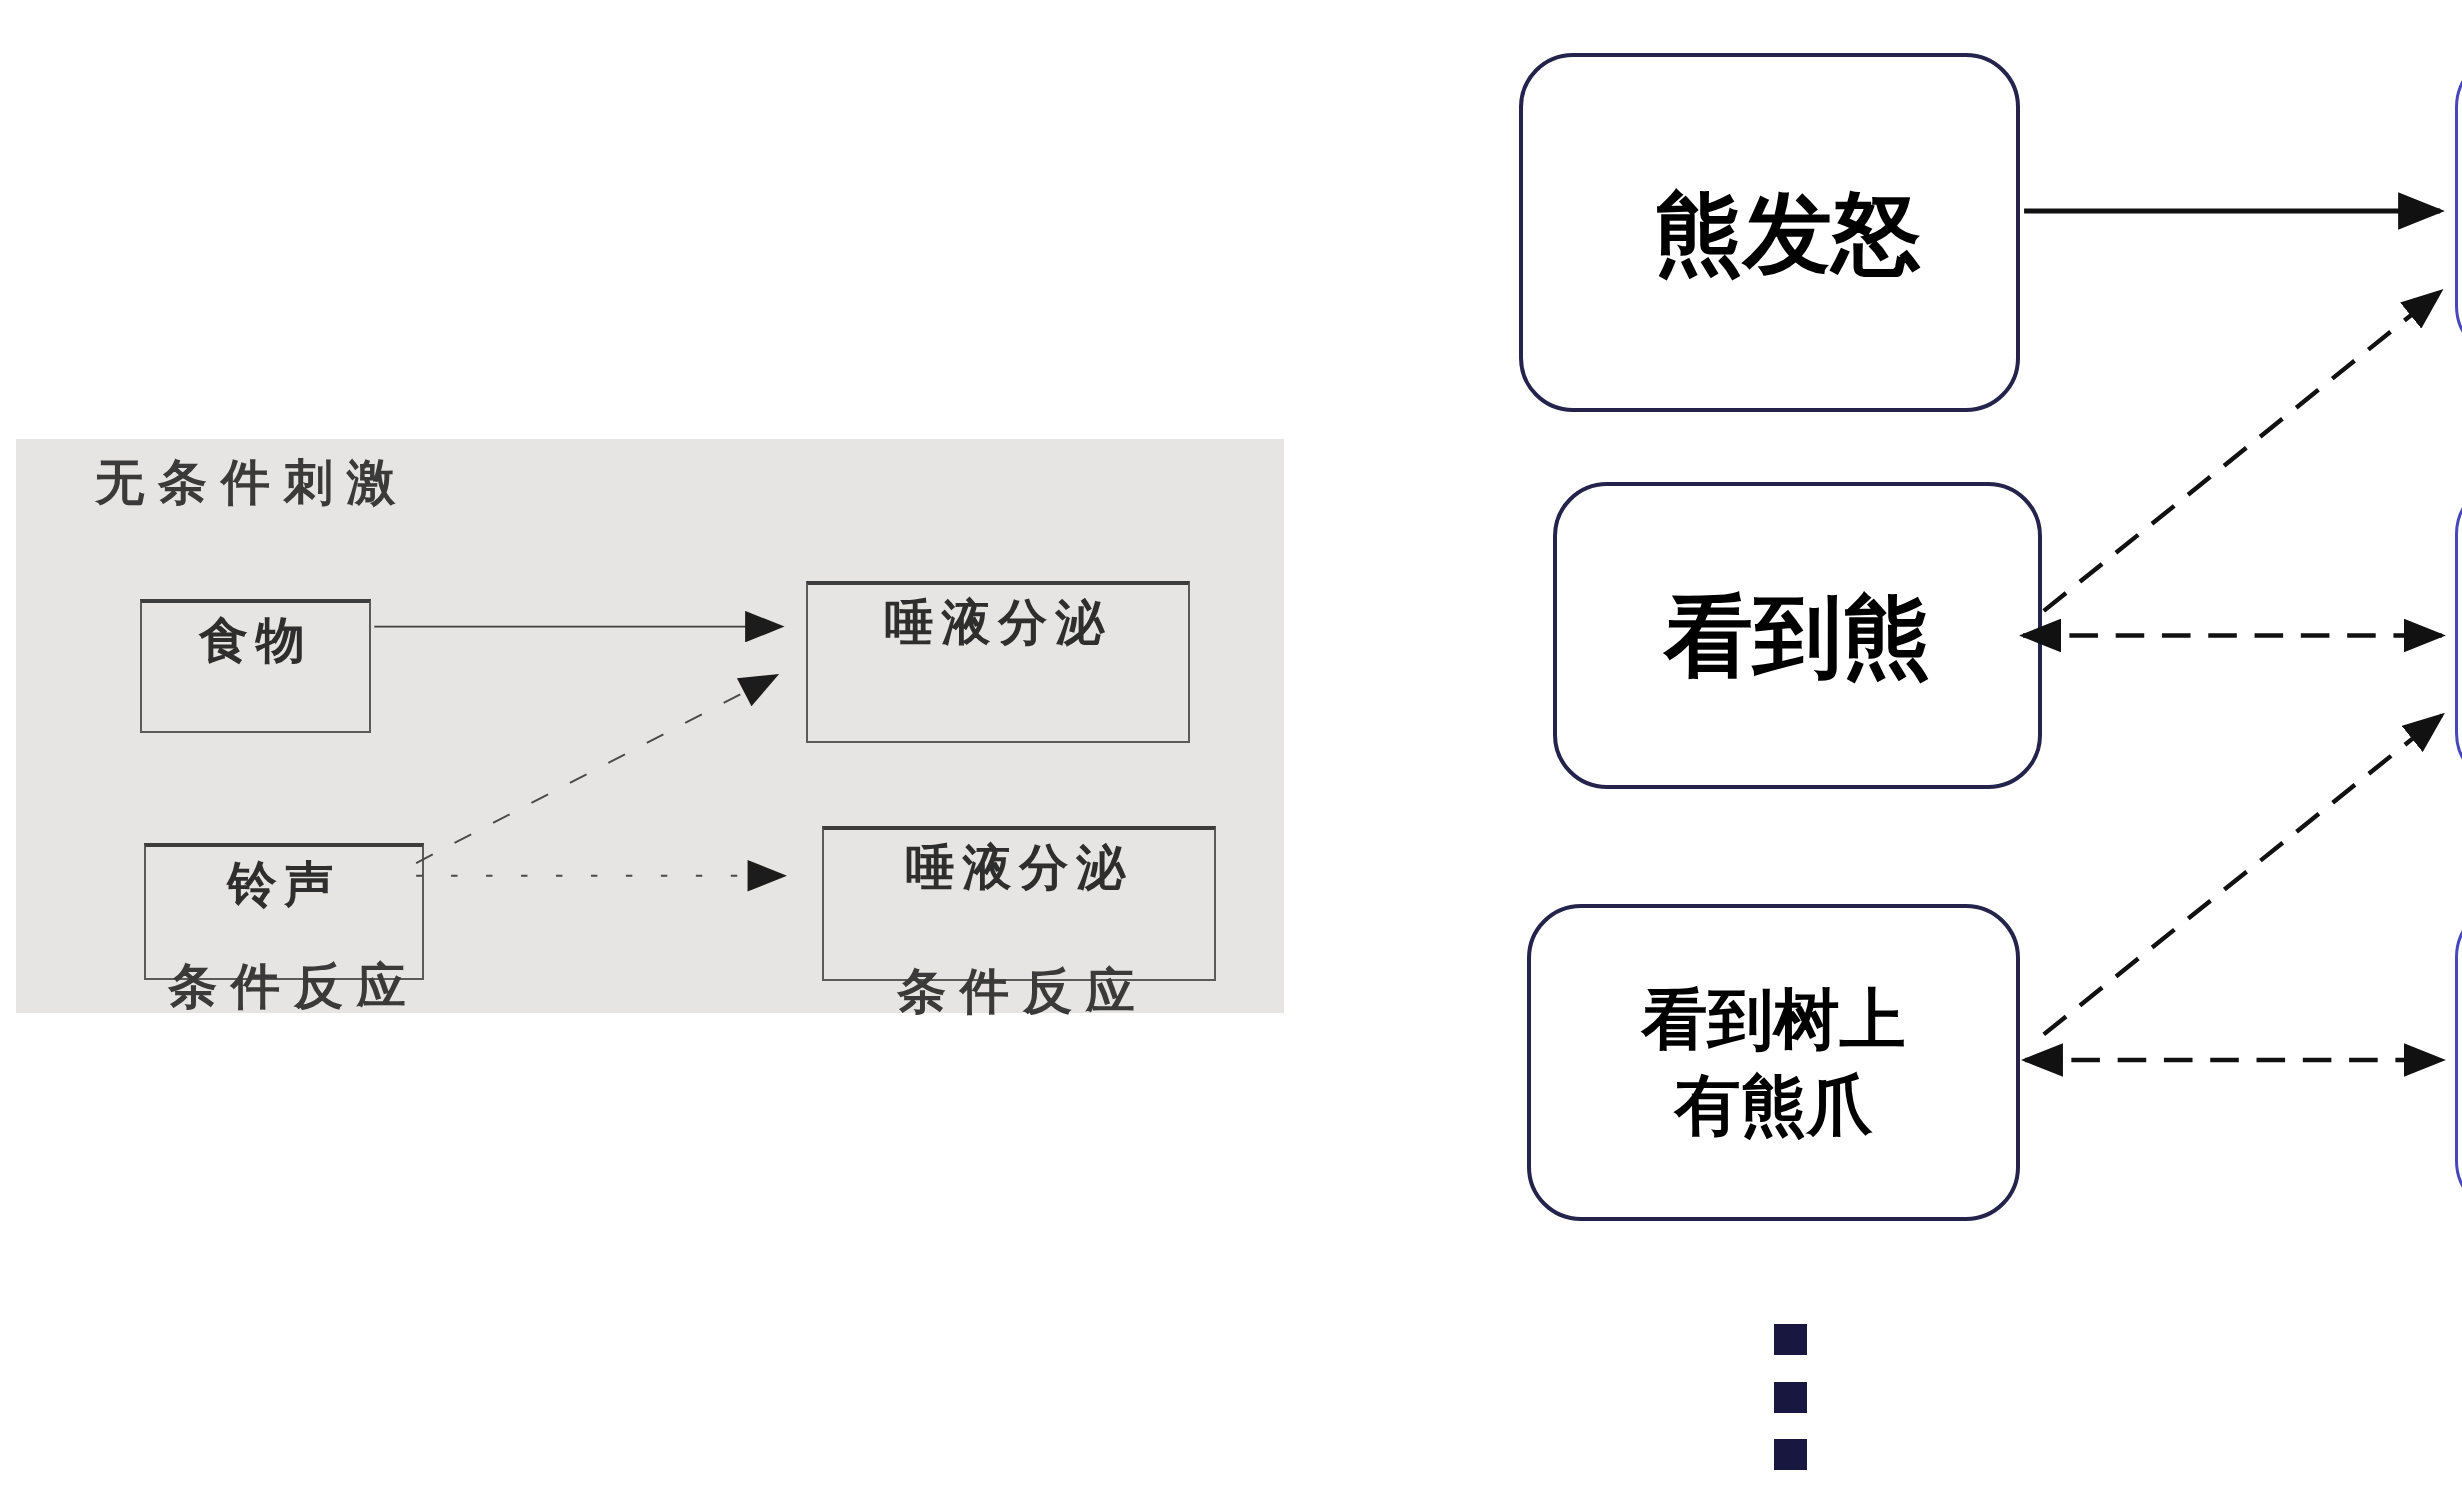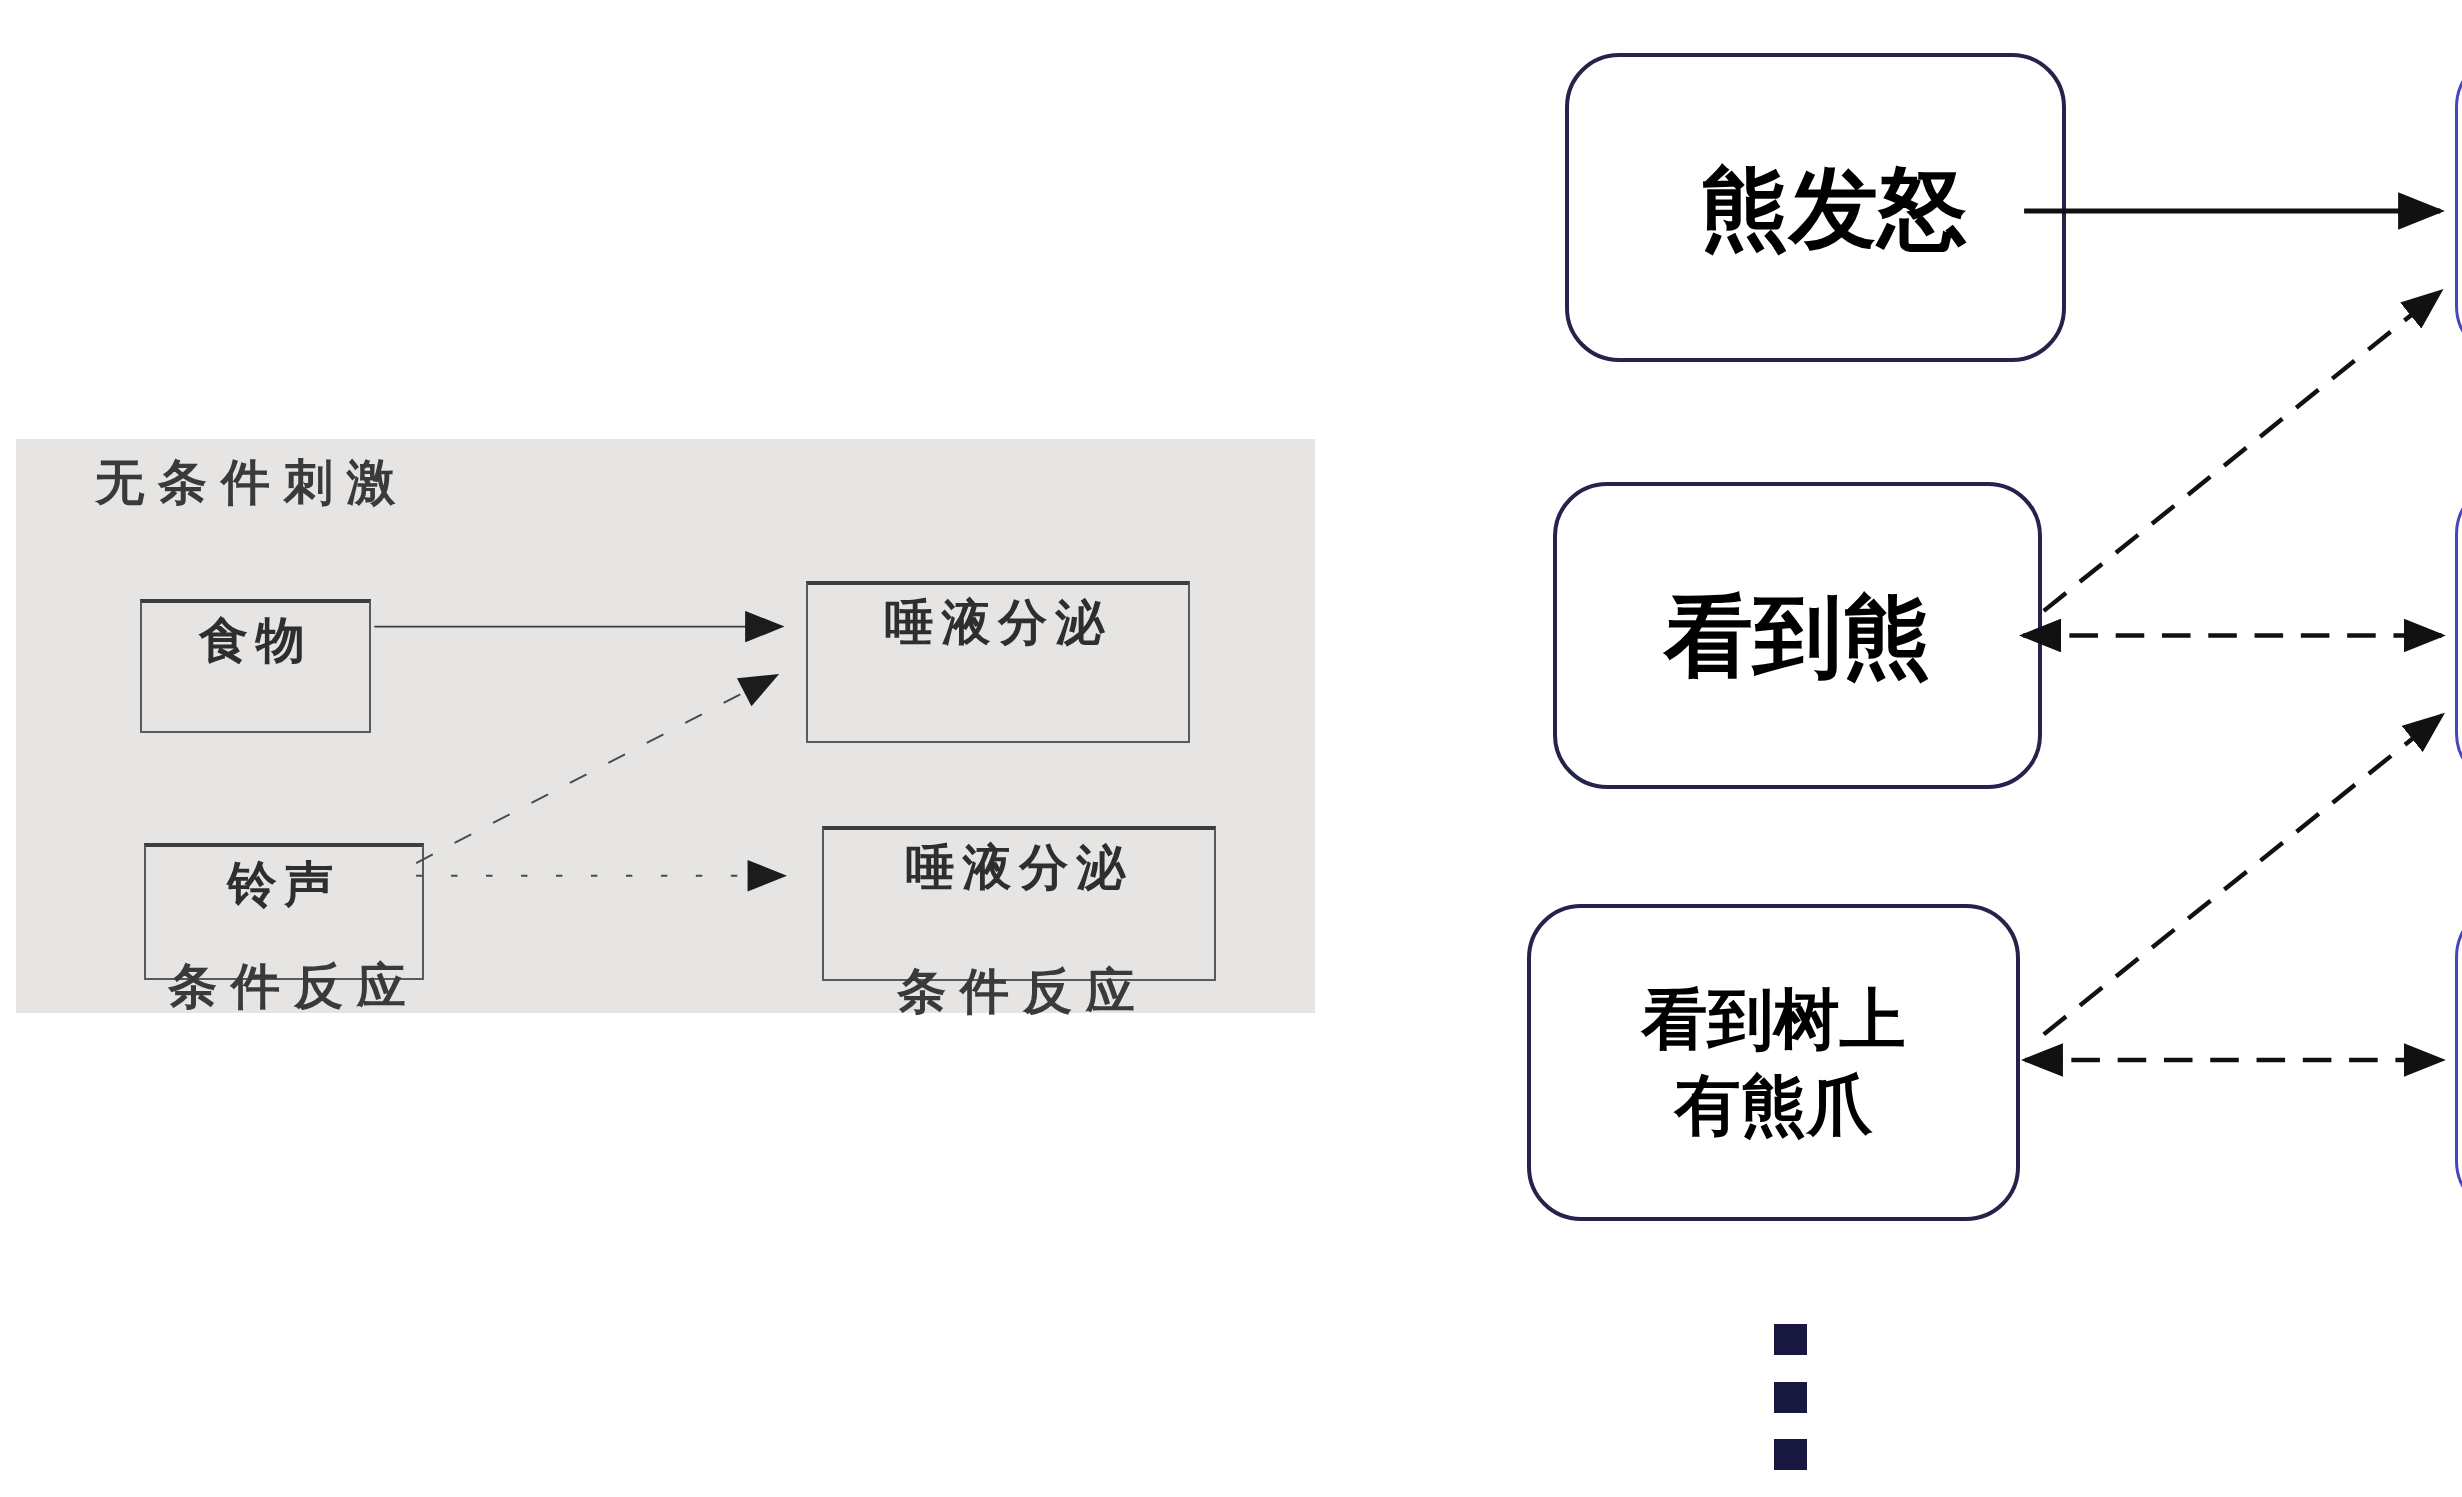--- a/index.html
+++ b/index.html
@@ -1,21 +1,21 @@
 <!DOCTYPE html>
 <html style="font-size:7.9px"><head>
 <meta charset="utf-8">
 <style>
   html,body{margin:0;padding:0;background:#ffffff;}
   body{width:3306px;height:1498px;position:relative;overflow:hidden;
        font-family:"DejaVu Sans","Liberation Sans",sans-serif;}
   #canvas{position:absolute;left:0;top:0;width:3306px;height:1498px;background:#ffffff;}
 
   
-  .panel{position:absolute;left:16.3px;top:439px;width:1268px;height:574px;background:#e6e5e3;padding-left:31px;}
+  .panel{position:absolute;left:16.3px;top:439px;width:1268px;height:574px;background:#e6e5e3;}
   .plabel{position:absolute;font-weight:700;font-size:49px;line-height:1;
           letter-spacing:13.8px;color:#3a3a3a;white-space:nowrap;}
   .pbox{position:absolute;border:2.5px solid #5a5a5a;border-top:4.4px solid #3d3d3d;
         box-sizing:border-box;display:flex;justify-content:center;align-items:flex-start;
         padding-top:4.9px;font-weight:700;font-size:49px;letter-spacing:7.9px;
         color:#2e2e2e;background:transparent;white-space:nowrap;margin-top:44px;}
 
   
   .rbox{position:absolute;box-sizing:border-box;background:#ffffff;border-radius:54px;
         display:flex;align-items:center;justify-content:center;text-align:center;
@@ -44,21 +44,21 @@
 
     <div class="pbox" style="left:124px;top:116px;width:231px;height:134px;">食物</div>
     <div class="pbox" style="left:790px;top:98px;width:384px;height:162px;">唾液分泌</div>
     <div class="pbox" style="left:128px;top:360px;width:280px;height:137px;">铃声</div>
     <div class="pbox" style="left:806px;top:343px;width:394px;height:155px;">唾液分泌</div>
 
     <div class="plabel" style="left:152px;top:523px;">条件反应</div>
     <div class="plabel" style="left:881px;top:528px;">条件反应</div>
   </div>
 
-  <div class="rbox state cjk-big" style="left:1565px;top:53px;width:501px;height:309px;padding-left:36px;">熊发怒</div>
+  <div class="rbox state cjk-big" style="left:1519px;top:53px;width:501px;height:359px;padding-left:36px;">熊发怒</div>
   <div class="rbox value cjk-big" style="left:2455px;top:53px;width:501px;height:307px;">奖励</div>
 
   <div class="rbox state cjk-big" style="left:1527px;top:482px;width:489px;height:307px;margin-left:26px;">看到熊</div>
   <div class="rbox value math" style="left:2455px;top:480px;width:492px;height:307px;">V(s′)</div>
 
   <div class="rbox state cjk-big cjk-two" style="left:1527px;top:904px;width:493px;height:317px;">看到树上
 有熊爪</div>
   <div class="rbox value math" style="left:2455px;top:903px;width:501px;height:312px;">V(s)</div>
 
   <div class="dot navy" style="left:1774px;top:1324px;"></div>

